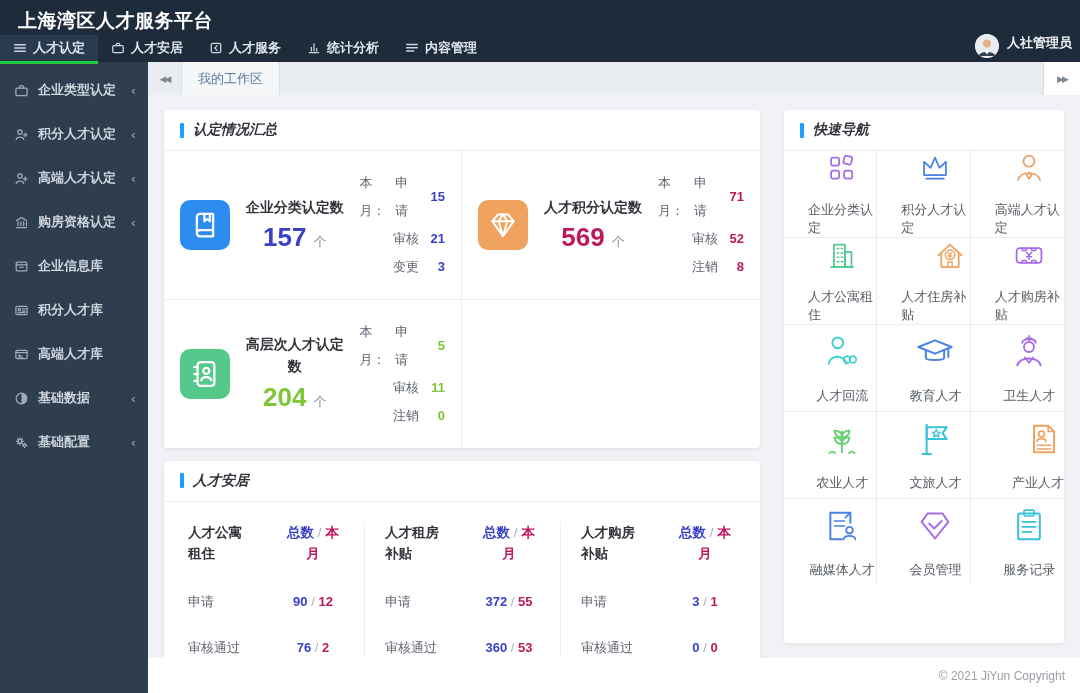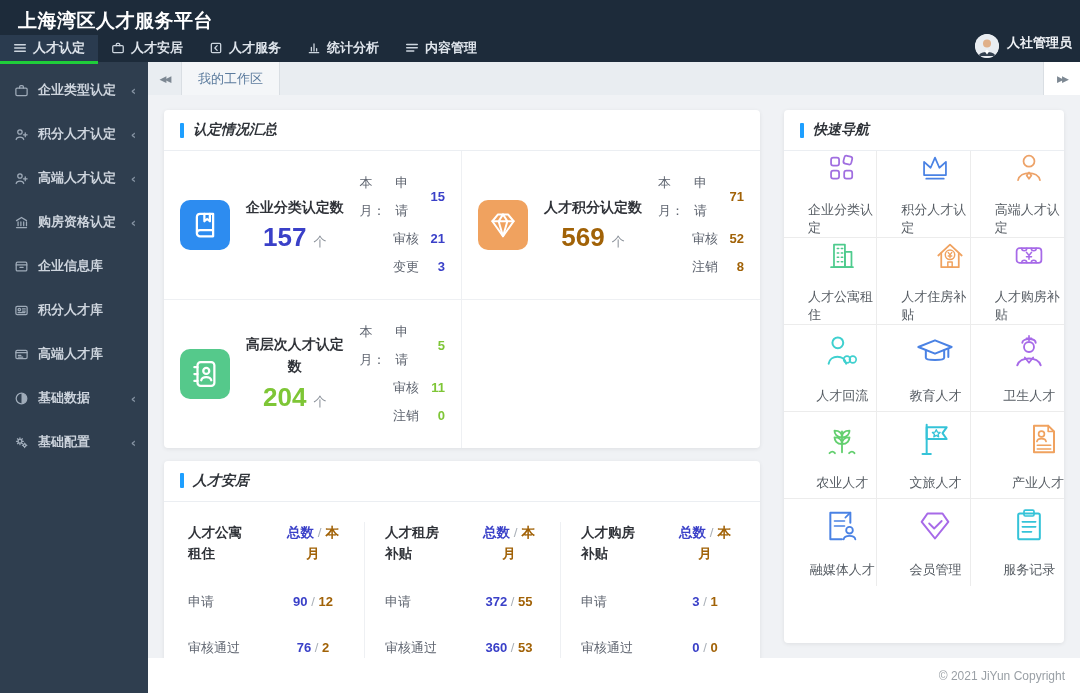--- a/index.html
+++ b/index.html
@@ -54,21 +54,21 @@
   .stat { display:flex; align-items:center; gap:12px; }
   .stat-icon { width:50px; height:50px; border-radius:10px; flex-shrink:0;
     display:flex; align-items:center; justify-content:center; }
   .stat-icon svg { width:30px; height:30px; stroke:#fff; }
   .ibg-blue { background:#2d8cf0; } .ibg-orange { background:#f0a25f; } .ibg-green { background:#55c98b; }
   .stat-mid { width:112px; text-align:center; }
   .stat-name { font-size:14px; font-weight:bold; color:#303339; line-height:1.55; }
   .stat-valrow { margin-top:4px; display:flex; align-items:baseline; justify-content:center; gap:7px; }
   .stat-val { font-size:26px; font-weight:bold; }
   .stat-unit { font-size:13px; color:#8a9099; }
-  .v-indigo { color:#3a40c8; } .v-orange { color:#a16207; } .v-green { color:#7ec636; }
+  .v-indigo { color:#3a40c8; } .v-orange { color:#be185d; } .v-green { color:#7ec636; }
   .stat-month { margin-left:auto; font-size:13px; color:#5f6570; }
   .stat-month .mrow { display:flex; justify-content:flex-end; align-items:center; line-height:2.15; }
   .stat-month .mval { font-weight:bold; min-width:26px; text-align:right; }
 
   
   .anju-body { display:grid; grid-template-columns:1fr 1fr 1fr; padding:20px 4px 18px; }
   .anju-col { padding:0 20px; }
   .anju-col + .anju-col { border-left:1px solid #eef0f3; }
   .anju-head { display:flex; }
   .anju-name { width:66px; font-size:13.5px; font-weight:bold; color:#303339; line-height:1.6; }

